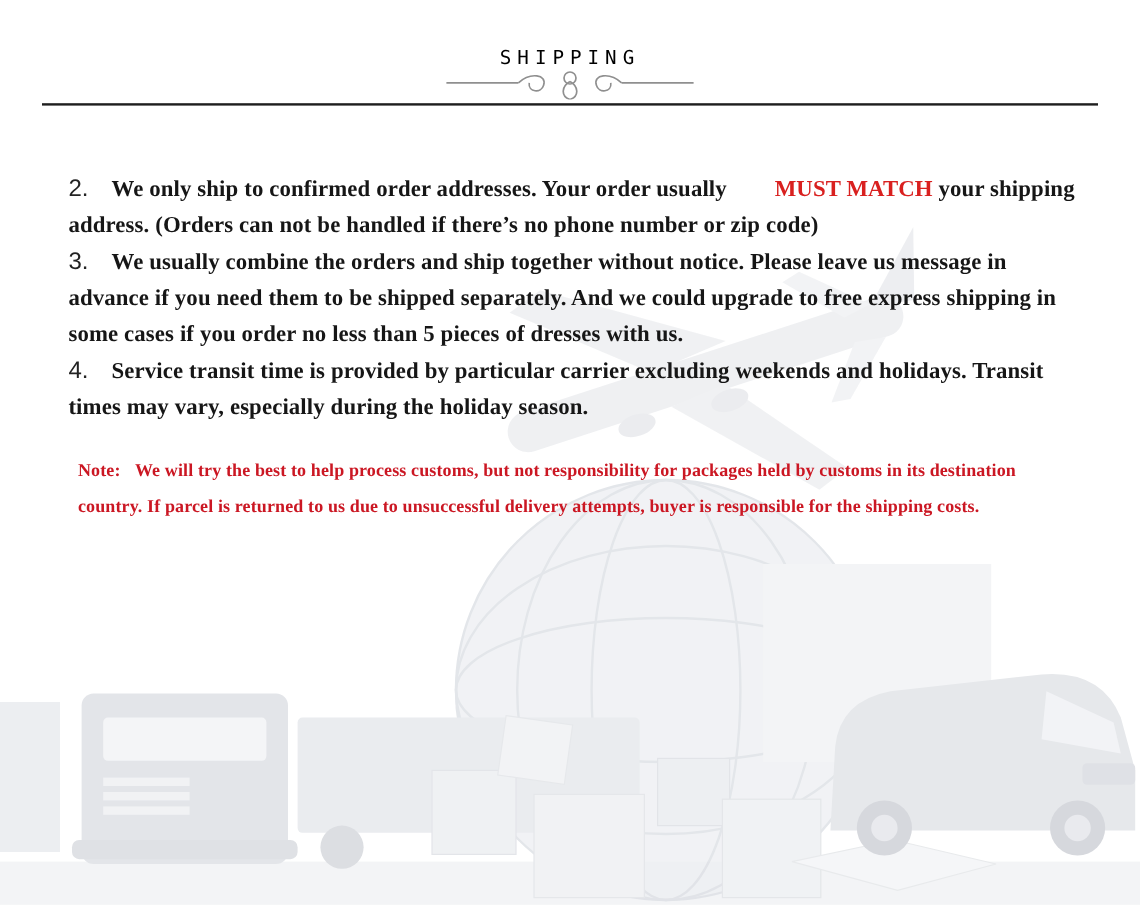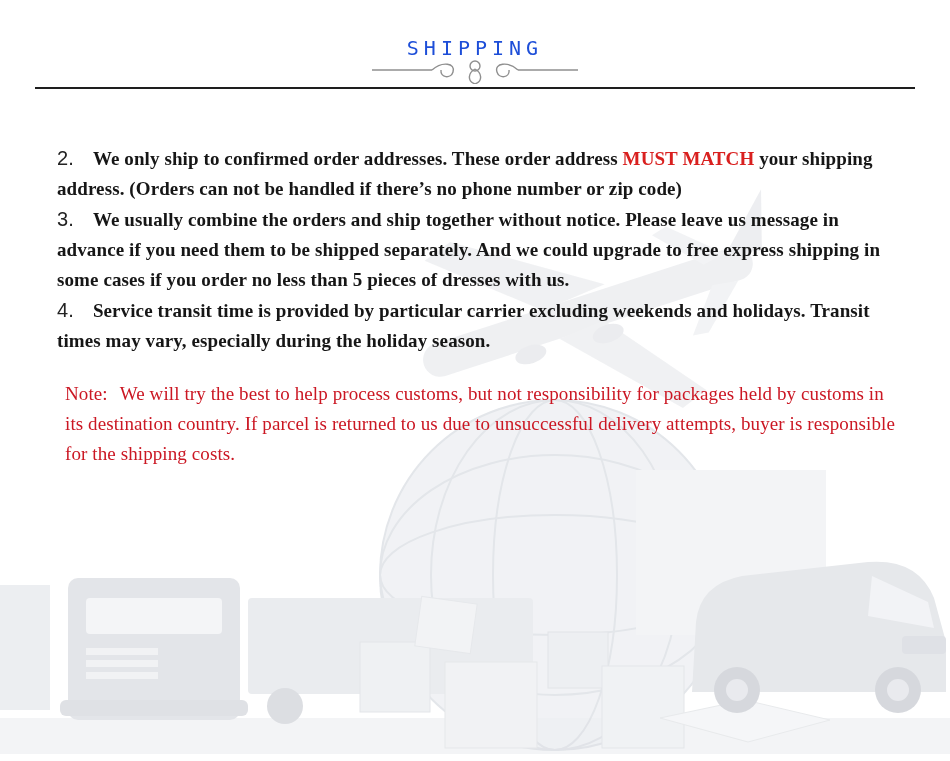--- a/index.html
+++ b/index.html
@@ -17,50 +17,50 @@
     font-family:"Liberation Serif",serif;
   }
   .watermarks{
     position:absolute;left:0;top:0;width:950px;height:761px;
     z-index:0;pointer-events:none;
   }
   .content{position:relative;z-index:1;}
   .header{text-align:center;padding-top:38px;}
   .title{
     font-family:"DejaVu Sans Mono",monospace;
-    font-size:20px;line-height:20px;
+    font-size:16px;line-height:20px;
     letter-spacing:5px;
-    color:#1d4ed8;
+    color:#000000;
     display:inline-block;
   }
   .flourish{display:block;margin:1px auto 0;}
   .rule{margin:3px 35px 0 35px;border-top:2px solid var(--divider);height:0;}
   .main{margin:54px 48px 0 57px;}
   .term{
     margin:0;
     font-size:19px;
     line-height:30px;
     font-weight:600;
     color:var(--text);
     letter-spacing:0.1px;
   }
   .term-number{
     font-family:"Liberation Sans",sans-serif;
     font-weight:400;
     font-size:20px;
     color:#232323;
     margin-right:19px;
   }
-  .seg-red{color:var(--accent-red);}
+  .seg-red{color:var(--accent-red);margin-left:35px;}
   .note{
     margin:23px 0 0 0;
     padding-left:8px;
-    font-size:19px;
+    font-size:15px;
     line-height:30px;
-    font-weight:400;
+    font-weight:700;
     color:var(--note-red);
     letter-spacing:0.1px;
   }
   .note-label{margin-right:12px;}
 </style>
 </head>
 <body>
 
 <div class="page">
 
@@ -136,21 +136,21 @@
           <path d="M148 10 c-10,-9 -24,-7 -21,2 c2,7 13,6 12,-2"></path>
           <path d="M100 6 a5 5 0 1 1 10 0 a5 5 0 1 1 -10 0"></path>
           <path d="M105 9 c-7,4 -8,12 0,15 c8,-3 7,-11 0,-15"></path>
         </g>
       </svg>
       <div class="rule"></div>
     </div>
 
     <div class="main">
       <div id="terms-list">
-          <p class="term"><span class="term-number">2.</span><span class="seg">We only ship to confirmed order addresses. These order address </span><span class="seg seg-red">MUST MATCH</span><span class="seg"> your shipping address.  (Orders can not be handled if there’s no phone number or zip code)</span></p>
+          <p class="term"><span class="term-number">2.</span><span class="seg">We only ship to confirmed order addresses. Your order usually </span><span class="seg seg-red">MUST MATCH</span><span class="seg"> your shipping address.  (Orders can not be handled if there’s no phone number or zip code)</span></p>
           <p class="term"><span class="term-number">3.</span><span class="seg">We usually combine the orders and ship together without notice. Please leave us message in advance if you need them to be shipped separately. And we could upgrade to free express shipping in some cases if you order no less than 5 pieces of dresses with us.</span></p>
           <p class="term"><span class="term-number">4.</span><span class="seg">Service transit time is provided by particular carrier excluding weekends and holidays. Transit times may vary, especially during the holiday season.</span></p>
         </div>
       <p class="note">
         <span class="note-label">Note:</span><span>We will try the best to help process customs, but not responsibility for packages held by customs in its destination country. If parcel is returned to us due to unsuccessful delivery attempts, buyer is responsible for the shipping costs.</span>
       </p>
     </div>
   </div>
 </div>
 

